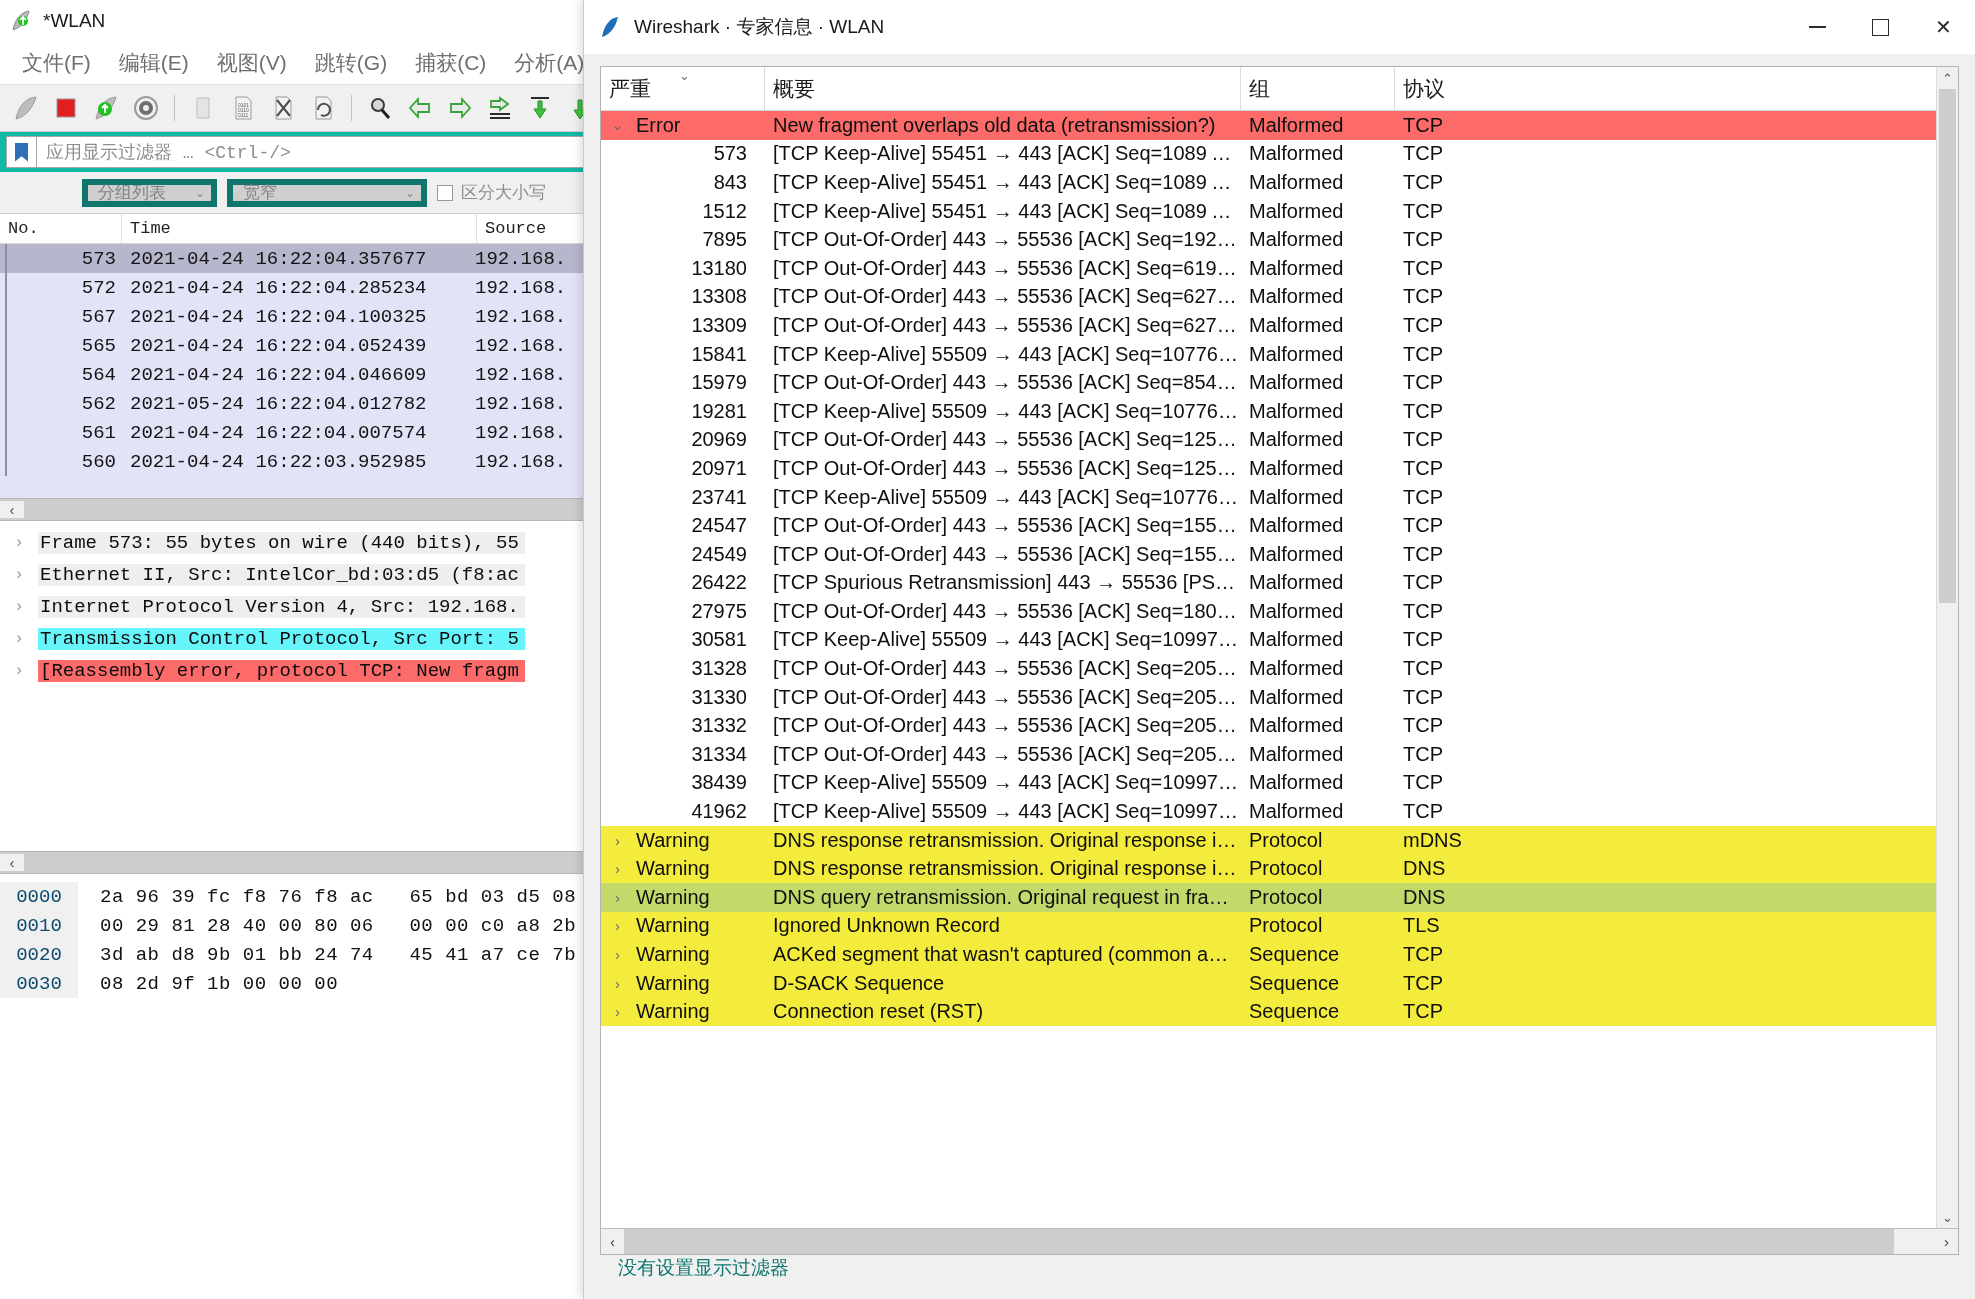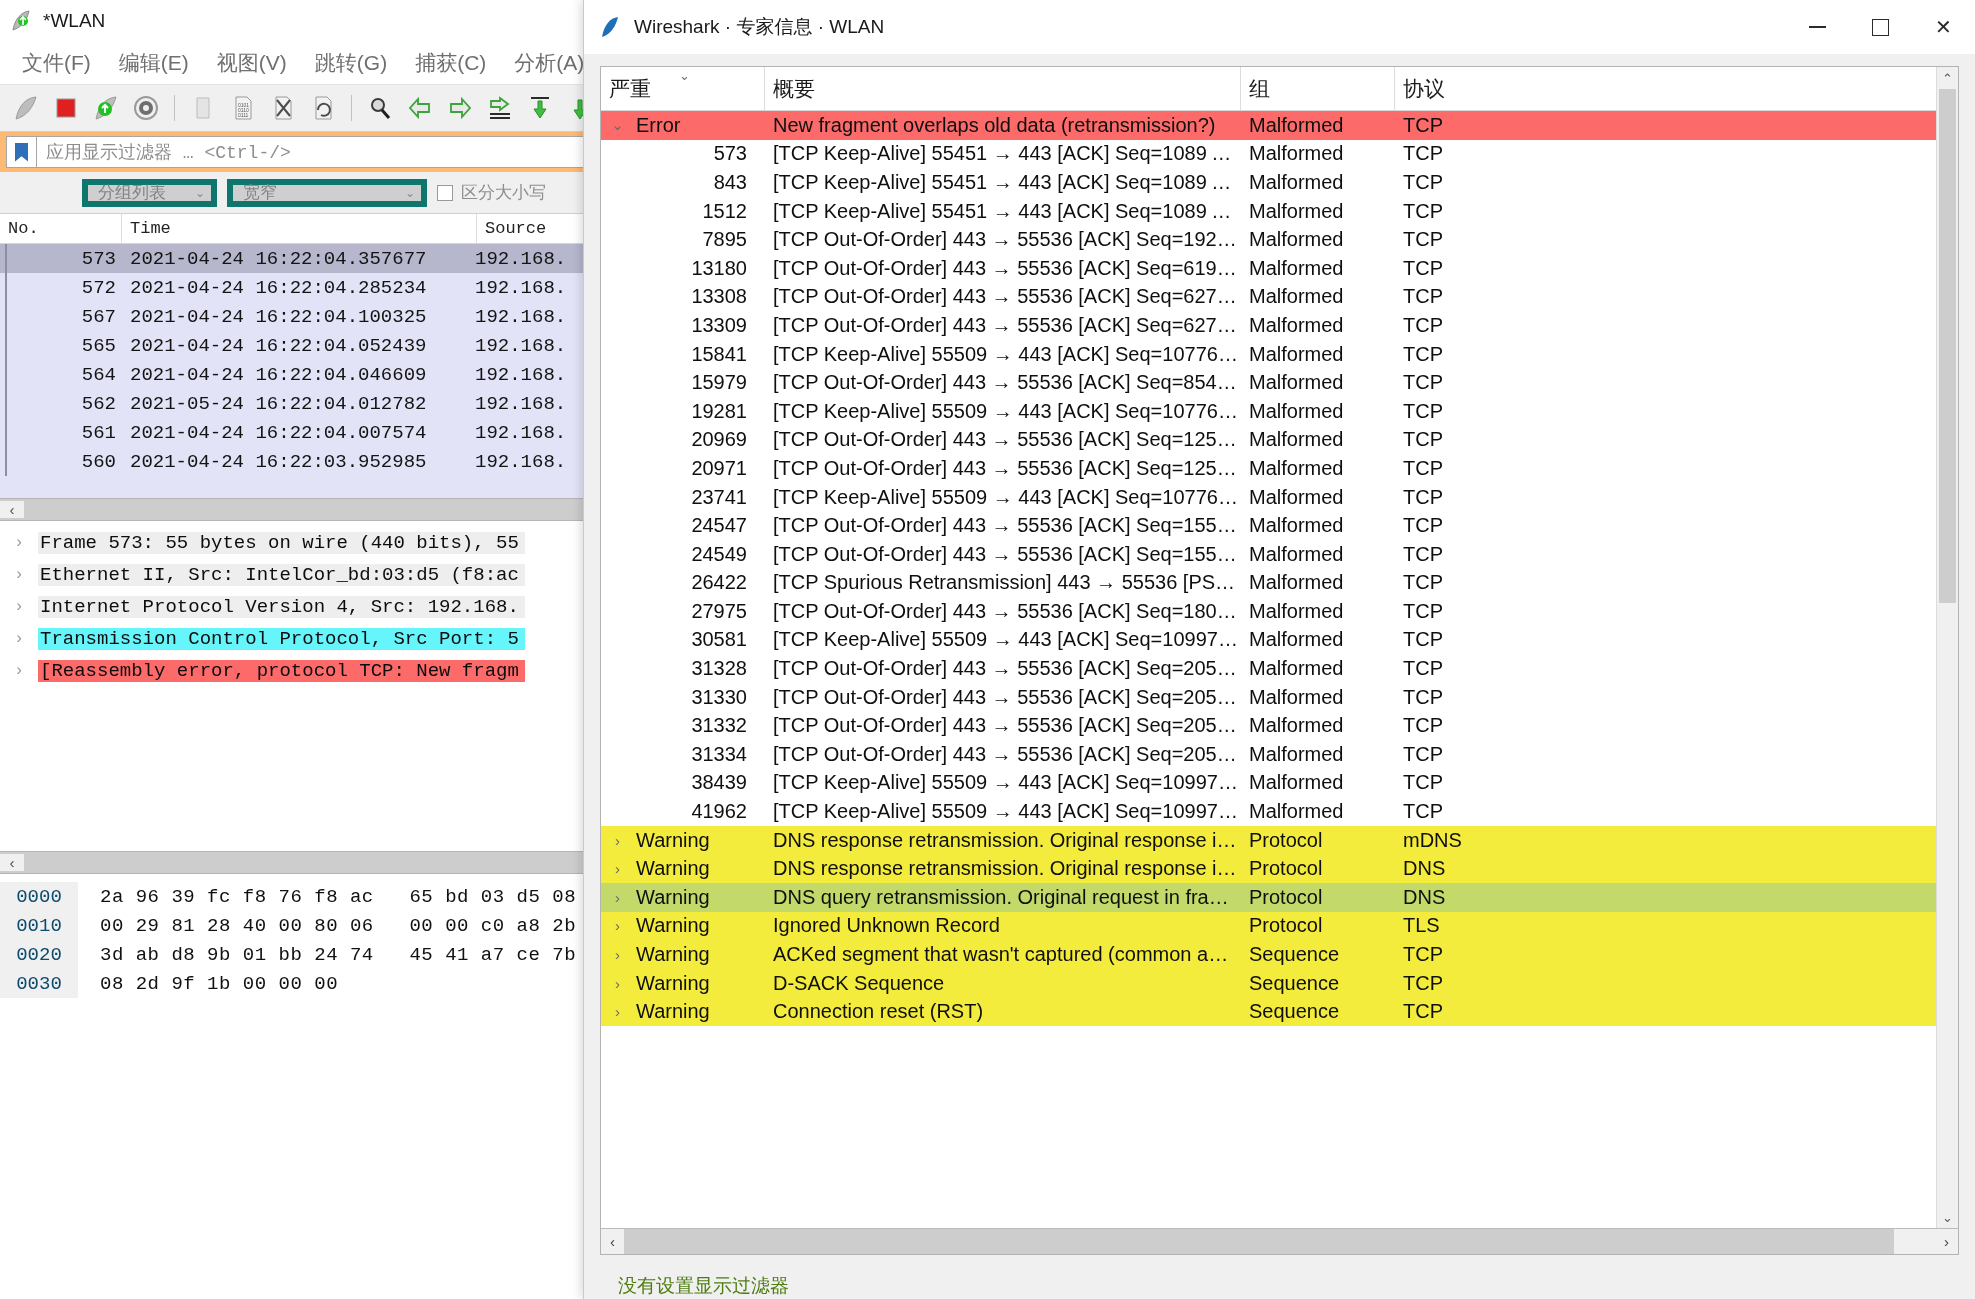--- a/index.html
+++ b/index.html
@@ -35,21 +35,21 @@
   }
 
   .mw-toolbar {
     height: 47px; background: #f0f0f0; display: flex; align-items: center;
     padding-left: 8px; gap: 4px; border-bottom: 1px solid #cfcfcf;
   }
   .tb-btn { width: 36px; height: 36px; display:flex; align-items:center; justify-content:center; flex:none;}
   .tb-sep { width: 1px; height: 26px; background: #c2c2c2; margin: 0 6px; flex:none;}
 
   .mw-filterbar {
-    height: 40px; background: #fdba74; display: flex; align-items: stretch;
+    height: 40px; background: #14b8a6; display: flex; align-items: stretch;
     padding: 4px 6px 4px 6px; gap: 0;
   }
   .filter-bookmark {
     width: 30px; border: 1px solid #a6a6a6; border-right: none; background: #fff;
     display:flex; align-items:center; justify-content:center; flex:none;
   }
   .bookmark-shape {
     width: 13px; height: 19px; background: #2f6fb5;
     clip-path: polygon(0 0, 100% 0, 100% 100%, 50% 72%, 0 100%);
   }
@@ -186,22 +186,22 @@
 
   .tbl-hscroll {
     height: 26px; background: #cdcdcd; display: flex; align-items: center;
     border-top: 1px solid #bbb; flex: none;
   }
   .tbl-hscroll .arrow { width: 23px; text-align:center; font-size: 15px; color:#3f3f3f; background:#f0f0f0; height:100%; display:flex; align-items:center; justify-content:center;}
   .tbl-hscroll .thumb { height: 100%; background: #cdcdcd;}
   .tbl-hscroll .rest { flex:1; height:100%; background:#f0f0f0;}
 
   .dlg-status {
-    height: 44px; display: flex; align-items: flex-end; padding-left: 18px;
-    font-size: 19px; color: #4d7c0f; flex: none;
+    height: 44px; display: flex; align-items: flex-start; padding-left: 18px;
+    font-size: 19px; color: #0f766e; flex: none;
   }
 </style>
 </head>
 <body>
 
 <div id="root">
 
   <div id="main-window">
 
     <div class="mw-titlebar">

